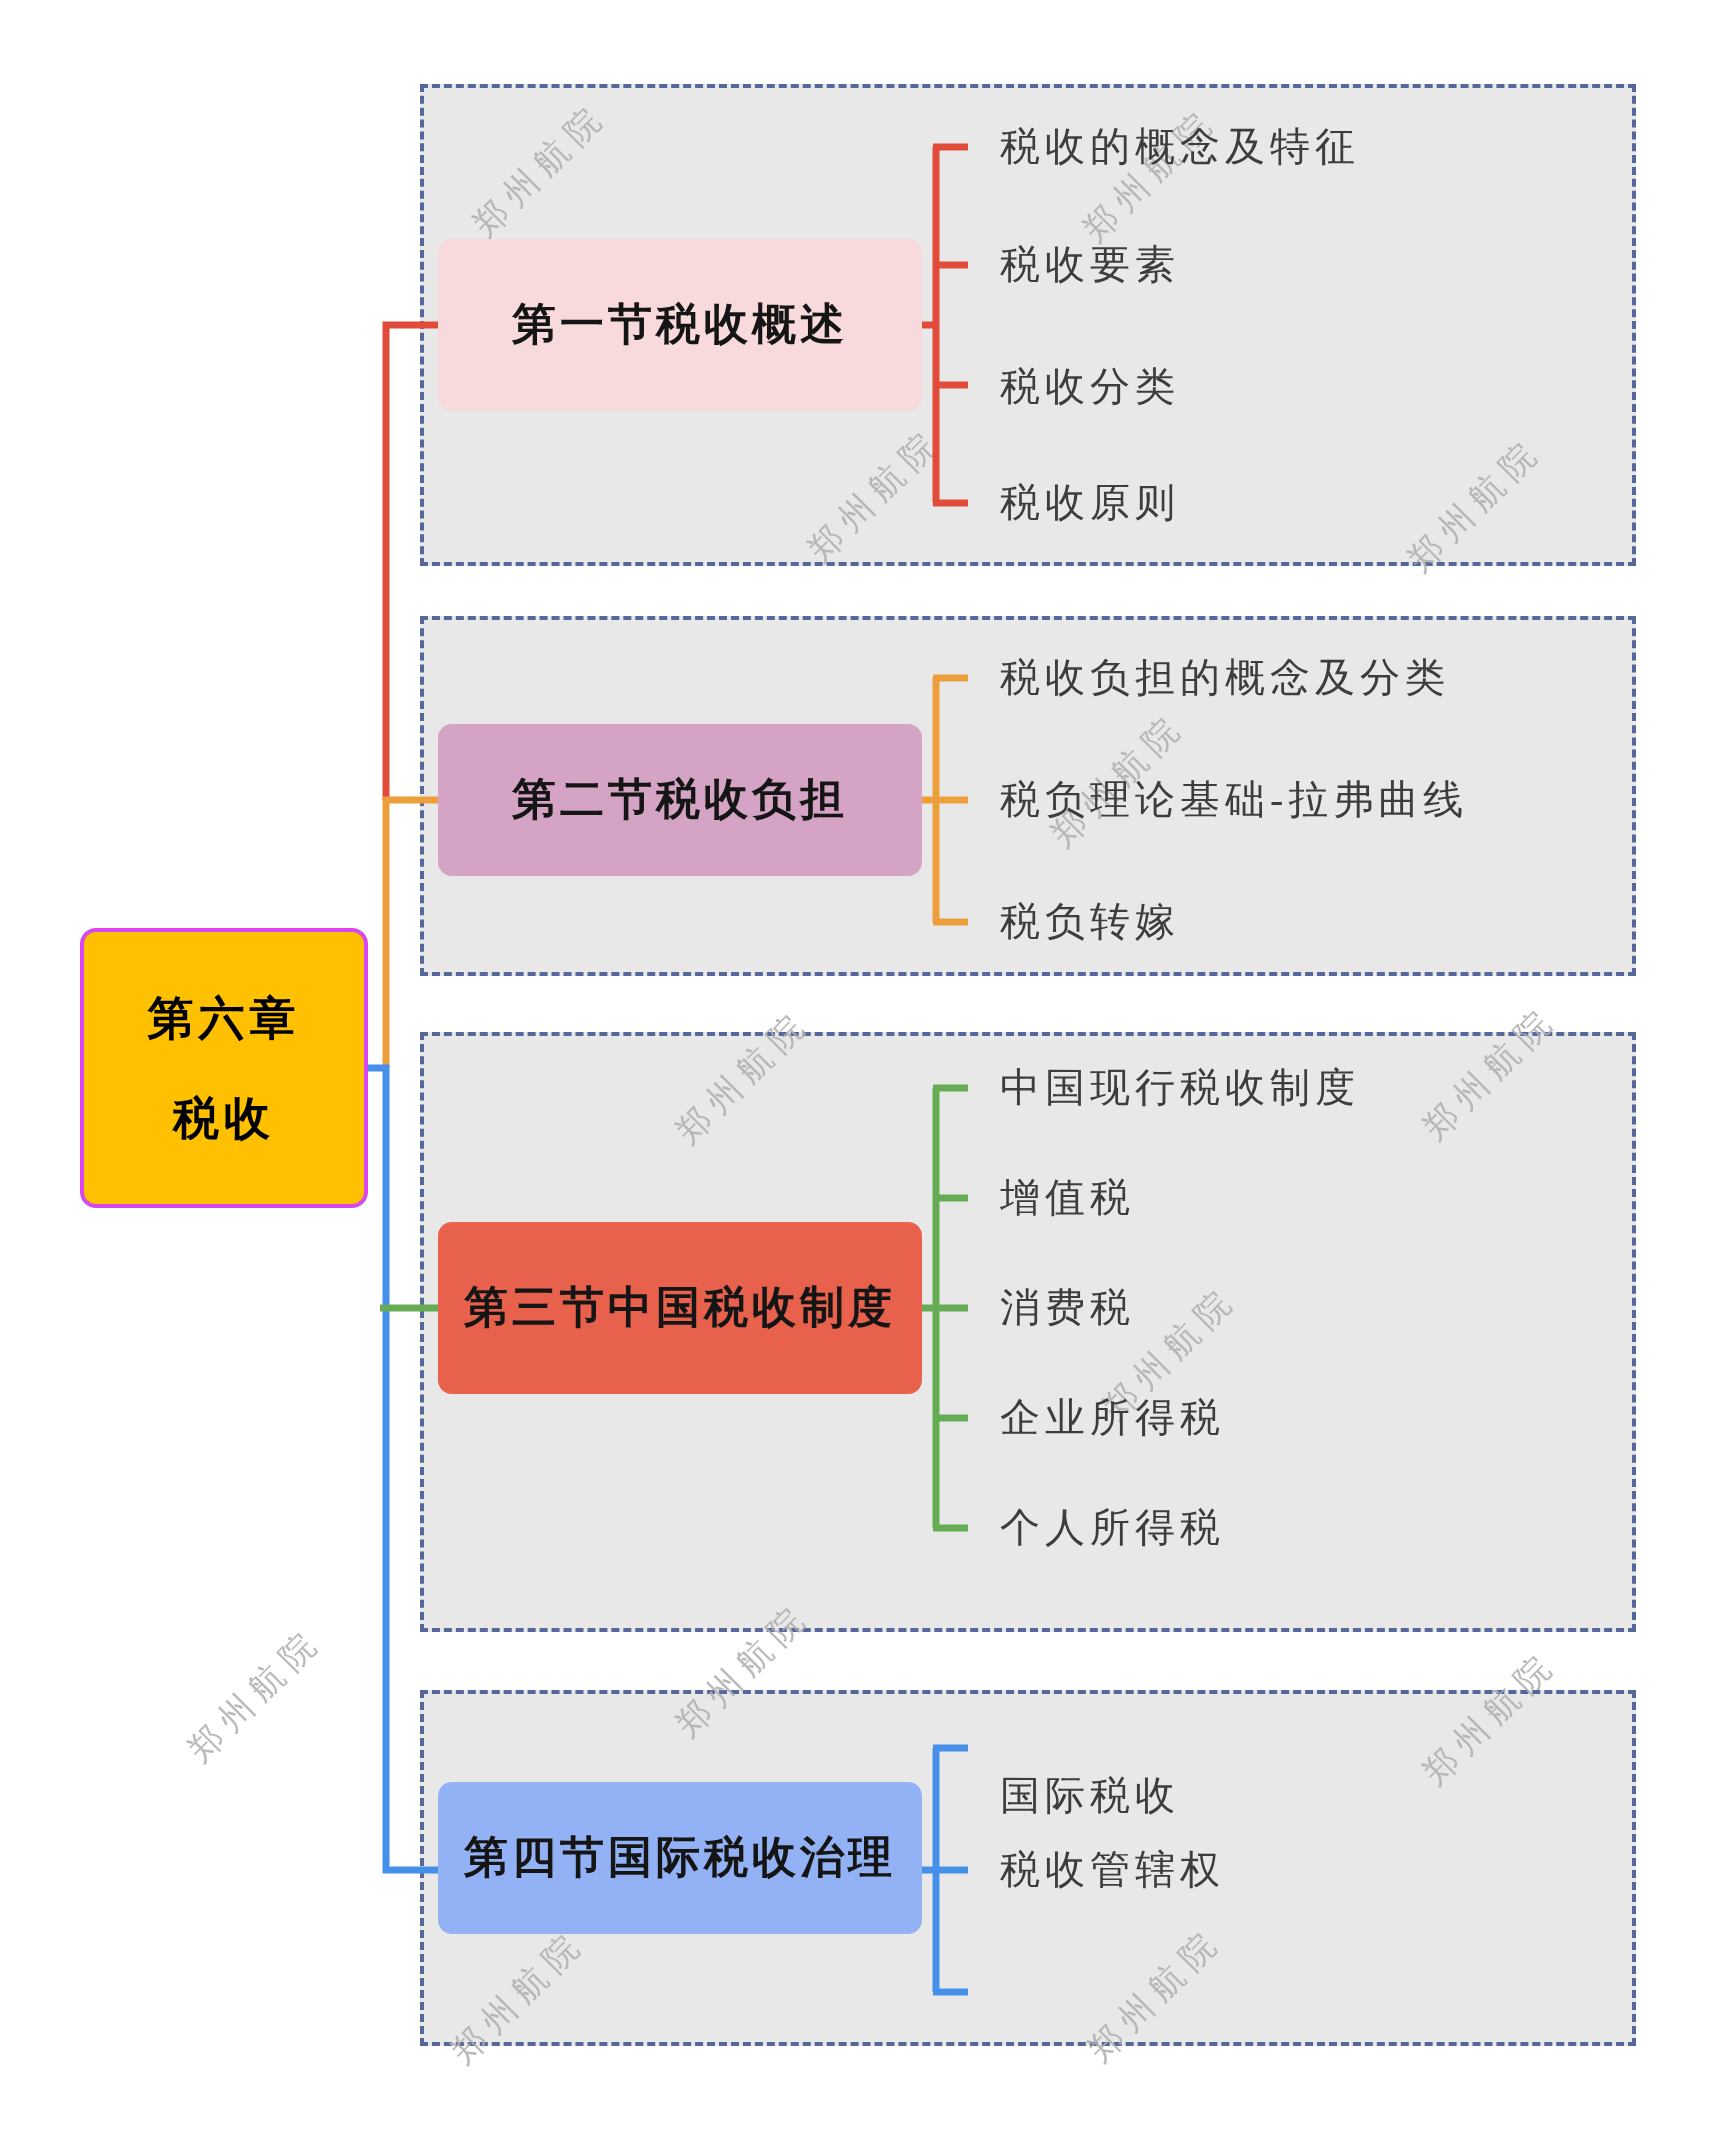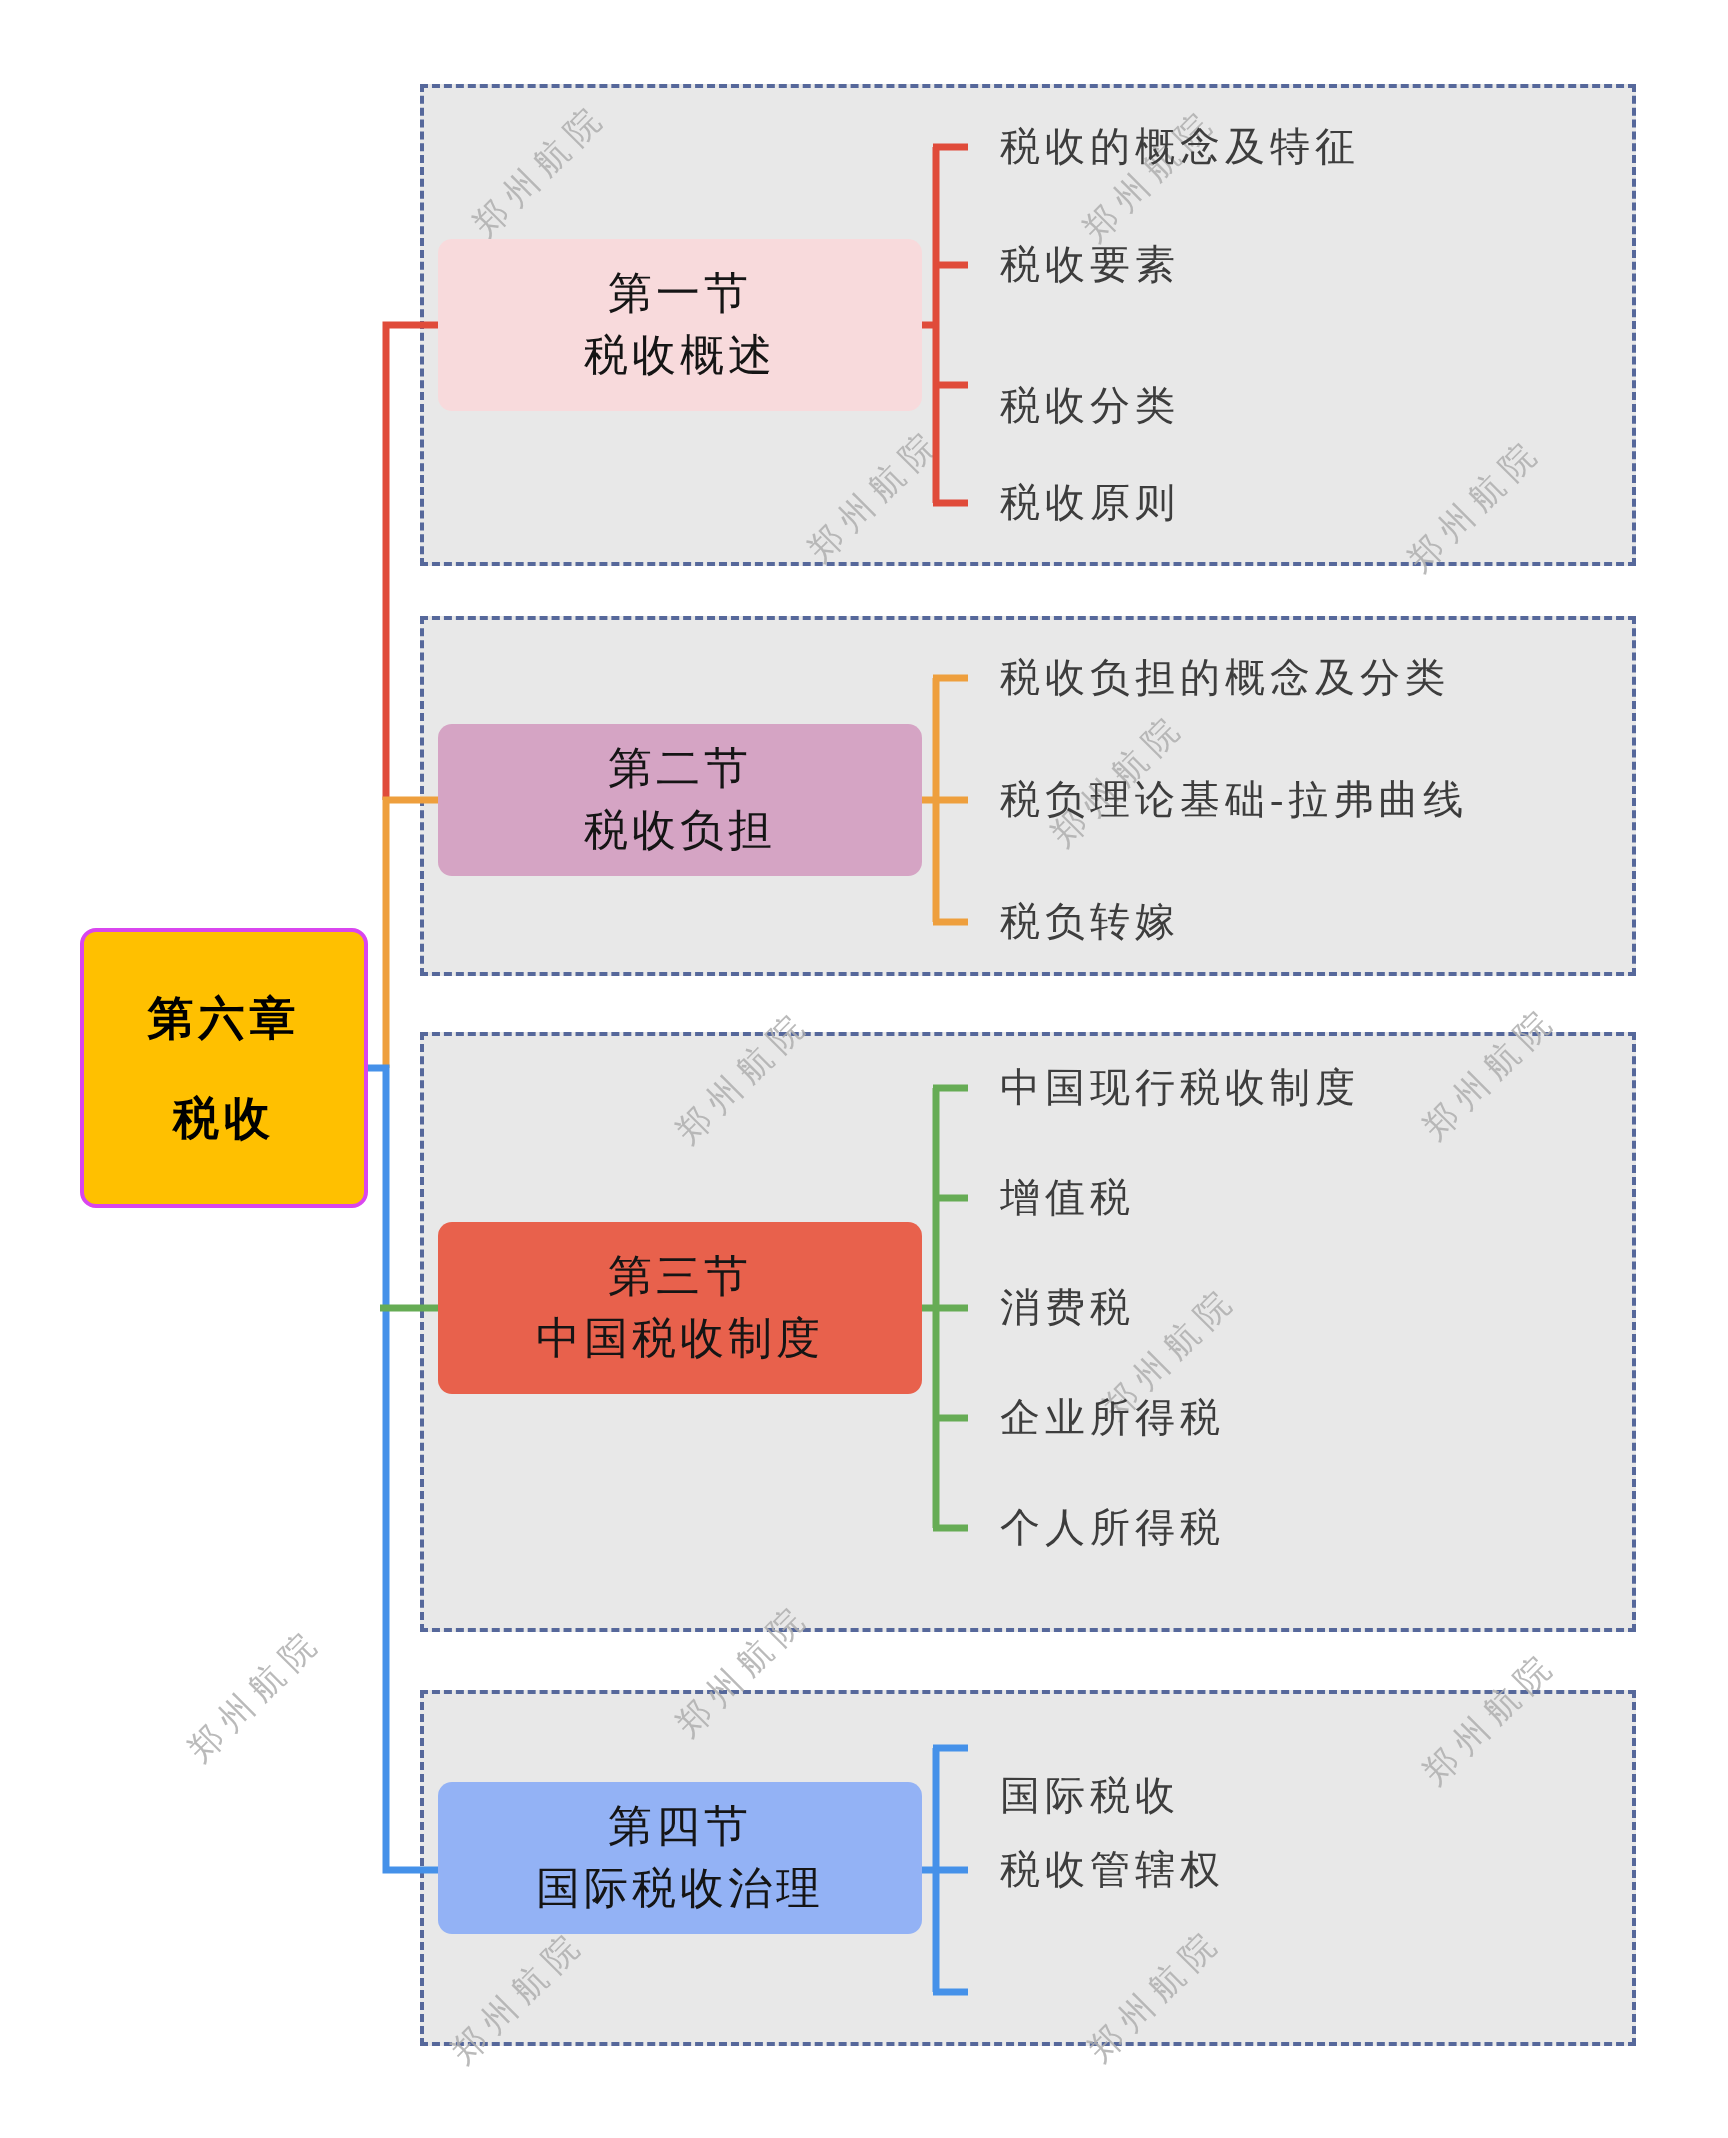--- a/index.html
+++ b/index.html
@@ -22,22 +22,23 @@
   .sc3{top:1032px;height:600px;}
   .sc4{top:1690px;height:356px;}
 
   
   svg.wires{position:absolute;left:0;top:0;z-index:3;}
 
   
   .node-box{
     position:absolute;left:438px;width:484px;
     border-radius:14px;z-index:4;
-    display:flex;flex-direction:column;align-items:center;justify-content:center;
+    display:flex;align-items:center;justify-content:center;
     box-sizing:border-box;
+    font-weight:bold;
   }
   .nb1{top:239px;height:172px;}
   .nb2{top:724px;height:152px;}
   .nb3{top:1222px;height:172px;}
   .nb4{top:1782px;height:152px;}
   .node-title{
     font-size:44px;line-height:62px;color:#151515;
     letter-spacing:4px;text-align:center;white-space:nowrap;
   }
 
@@ -127,21 +128,21 @@
     <div class="node-title">第三节</div>
     <div class="node-title">中国税收制度</div>
   </div>
   <div class="node-box nb4" style="background-color: rgb(147, 178, 245);">
     <div class="node-title">第四节</div>
     <div class="node-title">国际税收治理</div>
   </div>
 
   <div class="leaf" style="top:119px;text-align:right;">税收的概念及特征</div>
   <div class="leaf" style="top:237px;">税收要素</div>
-  <div class="leaf" style="top:378px;">税收分类</div>
+  <div class="leaf" style="top:359px;">税收分类</div>
   <div class="leaf" style="top:475px;">税收原则</div>
 
   <div class="leaf" style="top:650px;">税收负担的概念及分类</div>
   <div class="leaf" style="top:772px;">税负理论基础-拉弗曲线</div>
   <div class="leaf" style="top:894px;">税负转嫁</div>
 
   <div class="leaf" style="top:1060px;">中国现行税收制度</div>
   <div class="leaf" style="top:1170px;">增值税</div>
   <div class="leaf" style="top:1280px;">消费税</div>
   <div class="leaf" style="top:1390px;">企业所得税</div>

